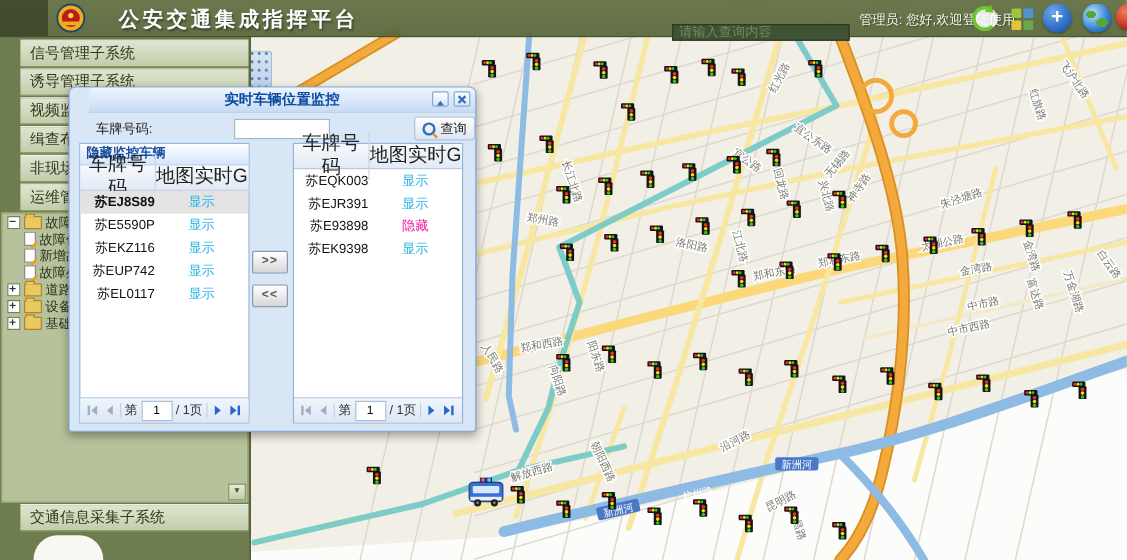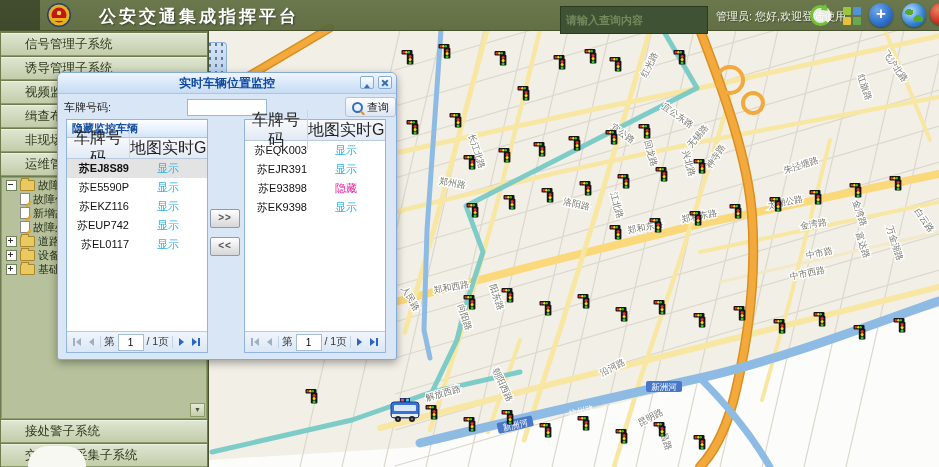--- a/index.html
+++ b/index.html
@@ -4,22 +4,22 @@
 <style>
   html,body{margin:0;padding:0;width:939px;height:467px;overflow:hidden;
     font-family:"Liberation Sans","DejaVu Sans",sans-serif;background:#f2efe6;}
   
   #header{position:absolute;left:0;top:0;width:939px;height:30px;z-index:8;
     background:linear-gradient(rgba(101,115,70,.96),rgba(88,102,58,.93));border-bottom:1px solid #46522e;}
   #header .darkcap{position:absolute;left:0;top:0;width:40px;height:30px;background:rgba(20,26,10,.45);}
   #emblem{position:absolute;left:46px;top:2px;width:26px;height:26px;}
   #app-title{position:absolute;left:99px;top:5px;font-size:17px;font-weight:bold;color:#fff;
     letter-spacing:3px;text-shadow:1px 1px 2px rgba(0,0,0,.45);}
-  #hdr-search{position:absolute;left:560px;top:6px;width:148px;height:28px;box-sizing:border-box;
-    background:#3f5233;border:1px solid #2c3a22;color:#b9cba4;font-size:11px;padding:0 5px;outline:none;font-weight:bold;}
+  #hdr-search{position:absolute;left:560px;top:20px;width:148px;height:14px;box-sizing:border-box;
+    background:#3f5233;border:1px solid #2c3a22;color:#b9cba4;font-size:11px;padding:0 5px;outline:none;}
   #hdr-search::placeholder{color:#74895e;}
   #welcome{position:absolute;left:716px;top:9px;font-size:11px;color:#f2f5ea;text-shadow:1px 1px 1px rgba(0,0,0,.4);}
   .hicon{position:absolute;top:3px;cursor:pointer;}
   #icon-refresh{left:810px;top:5px;width:15px;height:15px;border-radius:50%;
     border:3px solid #6ec432;border-right-color:transparent;background:rgba(255,255,255,.85);}
   #icon-refresh::after{content:"";position:absolute;right:-4px;top:-2px;width:0;height:0;
     border:4px solid transparent;border-left:6px solid #6ec432;transform:rotate(40deg);}
   #icon-grid{left:843px;top:7px;width:18px;height:18px;display:grid;grid-template-columns:8px 8px;
     grid-template-rows:8px 8px;gap:2px;}
   #icon-grid span{display:block;border-radius:1px;}
@@ -36,21 +36,21 @@
       radial-gradient(circle at 35% 35%,#bfe3ff,#2f7fd0 60%,#1a4f90);
     box-shadow:0 1px 2px rgba(0,0,0,.4);}
   #icon-logout{left:930px;width:22px;height:22px;border-radius:50%;
     background:radial-gradient(circle at 35% 30%,#f08060,#c83020 60%,#8a1810);
     box-shadow:0 1px 2px rgba(0,0,0,.4);}
   
   #mapsvg{position:absolute;left:0;top:0;z-index:1;}
   
   #sidebar{position:absolute;left:0;top:30px;width:209px;height:437px;z-index:5;
     background:#6e7d50;border-right:1px solid #47542f;box-sizing:border-box;padding-top:3px;}
-  .menu-item{height:21px;line-height:21px;margin:0 1px 1px 1px;padding-left:24px;
+  .menu-item{height:21px;line-height:21px;margin:0 1px 1px 17px;padding-left:8px;
     background:linear-gradient(#dfe5d1,#c2cdaa);border-top:1px solid #eef2e2;
     border-bottom:1px solid #8b9a68;color:#2f3a1c;font-size:12.5px;cursor:pointer;
     white-space:nowrap;overflow:hidden;}
   #tree-panel{position:relative;height:240px;margin:1px;background:#b7c29c;
     border:1px solid #8fa06d;overflow:hidden;}
   .tree-row{display:flex;align-items:center;height:14px;font-size:11px;color:#26301a;
     padding-left:4px;cursor:pointer;white-space:nowrap;}
   .tree-row .lbl{margin-left:3px;}
   .toggle{width:9px;height:9px;background:#fff;border:1px solid #72825a;position:relative;flex:0 0 auto;}
   .toggle::before{content:"";position:absolute;left:1px;top:3px;width:5px;height:1px;background:#333;}
@@ -69,21 +69,21 @@
   #white-blob{position:absolute;left:28px;top:416px;width:58px;height:40px;border-radius:20px;
     background:#f8f8f3;}
   
   #expand-handle{position:absolute;left:209px;top:42px;width:17px;height:36px;z-index:6;
     border:1px solid #8fb0d8;border-left:none;border-radius:0 4px 4px 0;
     background:radial-gradient(#5f7ba0 1px,transparent 1.4px) 4px 5px/6px 7px,
       linear-gradient(#d8e5f4,#b4cde8);cursor:pointer;}
   
   #dialog{position:absolute;left:57px;top:72px;width:340px;height:288px;z-index:10;
     background:#d9e6f6;border:1px solid #86a9d6;border-radius:6px 6px 3px 3px;
-    box-shadow:0 3px 8px rgba(0,0,0,.35);box-sizing:border-box;}
+    box-shadow:0 3px 8px rgba(0,0,0,.35);box-sizing:border-box;padding-left:16px;}
   #dlg-titlebar{height:20px;background:linear-gradient(#eef5fe,#c6dcf4);
     border-bottom:1px solid #aac6e6;border-radius:5px 5px 0 0;position:relative;}
   #dlg-title{text-align:center;font-size:12px;font-weight:bold;color:#0f4aa0;line-height:20px;}
   .dlg-tool{position:absolute;top:3px;width:14px;height:13px;box-sizing:border-box;
     background:linear-gradient(#fff,#d5e6fa);border:1px solid #86aad4;border-radius:2px;cursor:pointer;}
   #tool-collapse{right:22px;} #tool-close{right:4px;}
   #tool-collapse::before{content:"";position:absolute;left:3px;top:4px;width:0;height:0;
     border:3px solid transparent;border-bottom:4px solid #3a6fb8;}
   #tool-close::before,#tool-close::after{content:"";position:absolute;left:2px;top:5px;
     width:8px;height:2px;background:#3a6fb8;}
@@ -838,21 +838,20 @@
         </div>
         <div class="tree-row">
           <div class="toggle plus"></div>
           <div class="folder"></div>
           <span class="lbl">基础设置</span>
         </div>
       </div>
     <div id="tree-scroll">▼</div>
   </div>
   <div id="menu-bottom">
-      <div class="menu-item">接处警子系统</div>
       <div class="menu-item">交通信息采集子系统</div>
     </div>
 
   <div id="white-blob"></div>
 </div>
 
 <div id="expand-handle"></div>
 
 <div id="dialog">
   <div id="dlg-titlebar">

